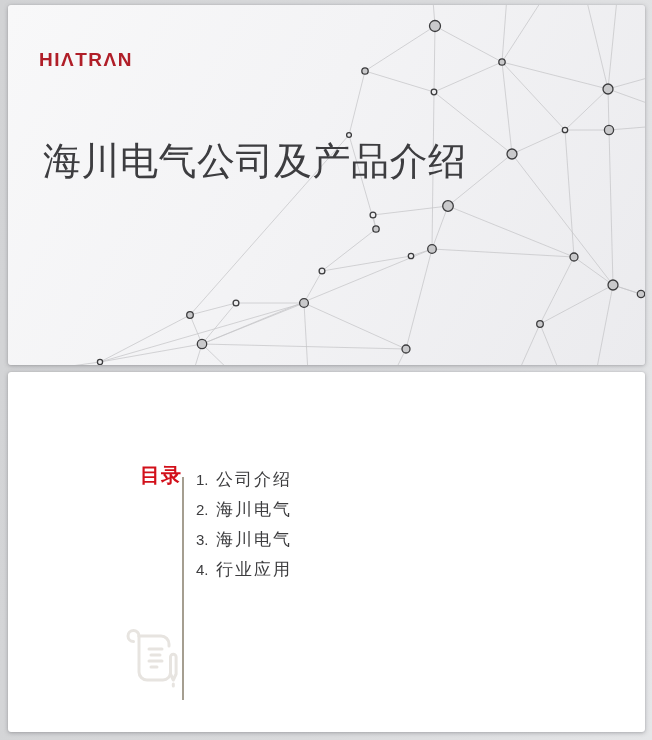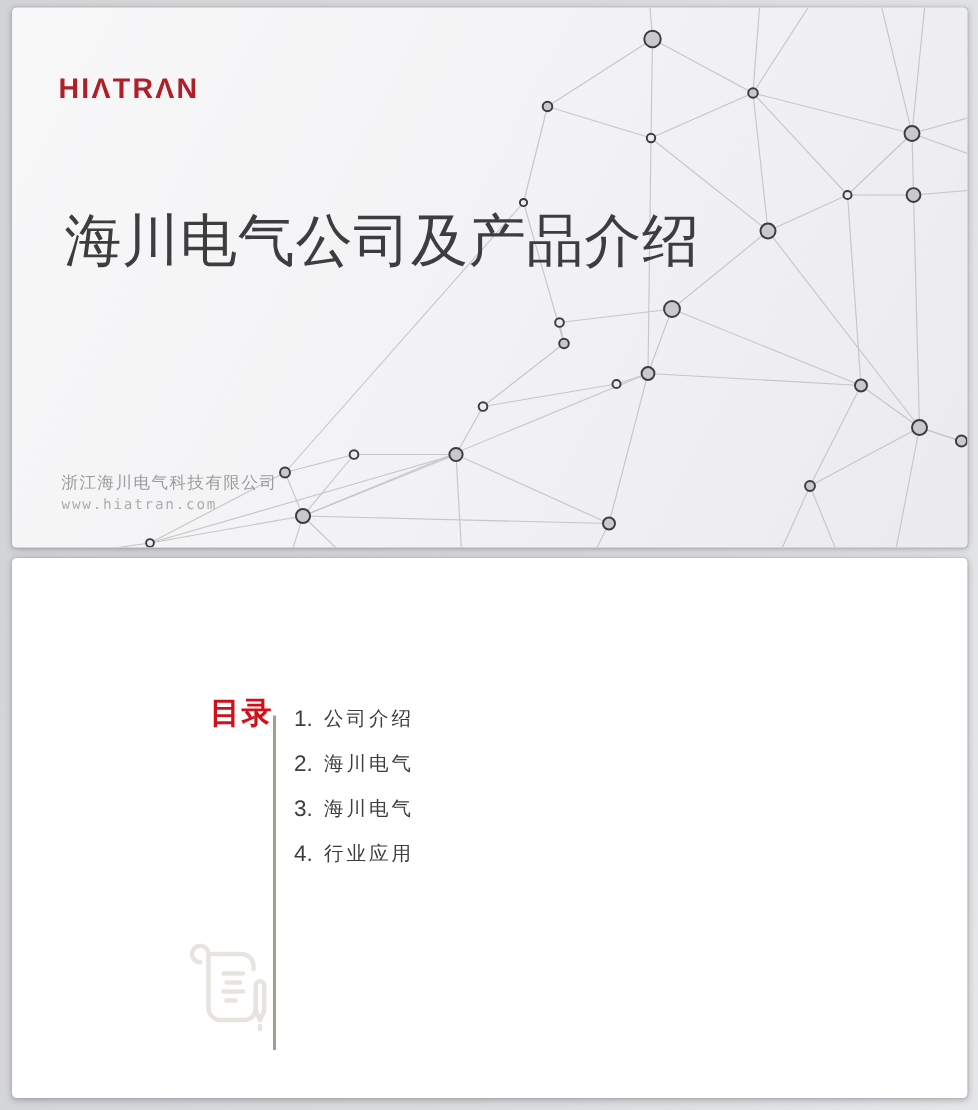--- a/index.html
+++ b/index.html
@@ -67,21 +67,21 @@
     list-style: none; margin: 0; padding: 0;
   }
   .toc-list li {
     height: 30px; display: flex; align-items: center;
     color: var(--list-ink);
   }
   .toc-num {
     width: 20px; font-size: 15px; color: var(--list-ink);
   }
   .toc-label {
-    font-size: 13px; letter-spacing: 2px; color: var(--list-ink);
+    font-size: 17px; letter-spacing: 2px; color: var(--list-ink);
   }
   .doc-icon {
     position: absolute; left: 118px; top: 252px; width: 58px; height: 70px;
   }
   .doc-icon path { fill: none; stroke: var(--icon-stroke); stroke-width: 3; stroke-linecap: round; stroke-linejoin: round; }
 </style>
 </head>
 <body>
 
 <div class="slide slide1">
@@ -171,24 +171,20 @@
       <circle cx="532" cy="319" r="3.3" class="node"></circle>
       <circle cx="398" cy="344" r="4" class="node"></circle>
       <circle cx="182" cy="310" r="3.3" class="node"></circle>
       <circle cx="228" cy="298" r="2.9" class="node sm"></circle>
       <circle cx="296" cy="298" r="4.4" class="node"></circle>
       <circle cx="194" cy="339" r="4.7" class="node"></circle>
       <circle cx="92" cy="357" r="2.6" class="node sm"></circle>
     </svg>
   <div class="logo">HIΛTRΛN</div>
   <h1 class="slide-title">海川电气公司及产品介绍</h1>
-  <div class="slide1-footer">
-    <div class="footer-company">浙江海川电气科技有限公司</div>
-    <div class="footer-url">www.hiatran.com</div>
-  </div>
 </div>
 
 <div class="slide slide2">
   <div class="toc-title">目录</div>
   <div class="toc-divider"></div>
   <ol class="toc-list">
     <li>
       <span class="toc-num">1.</span>
       <span class="toc-label">公司介绍</span>
     </li>

